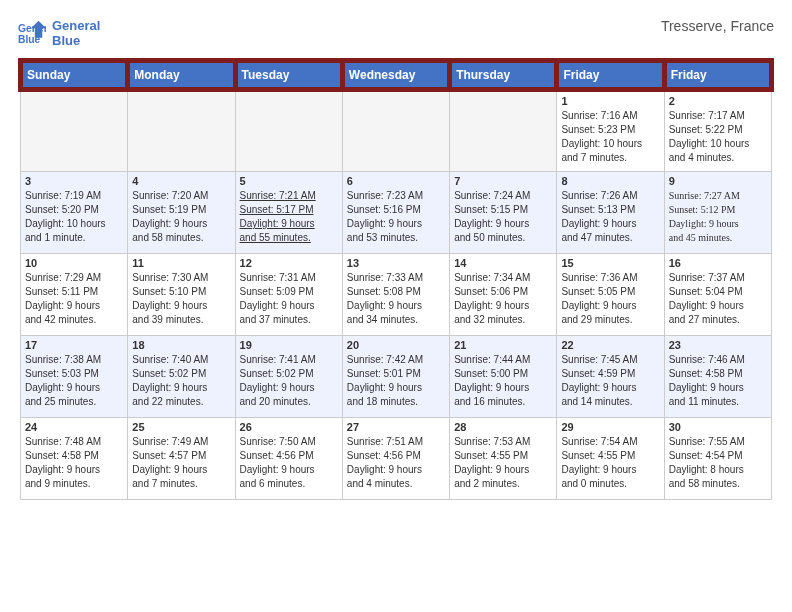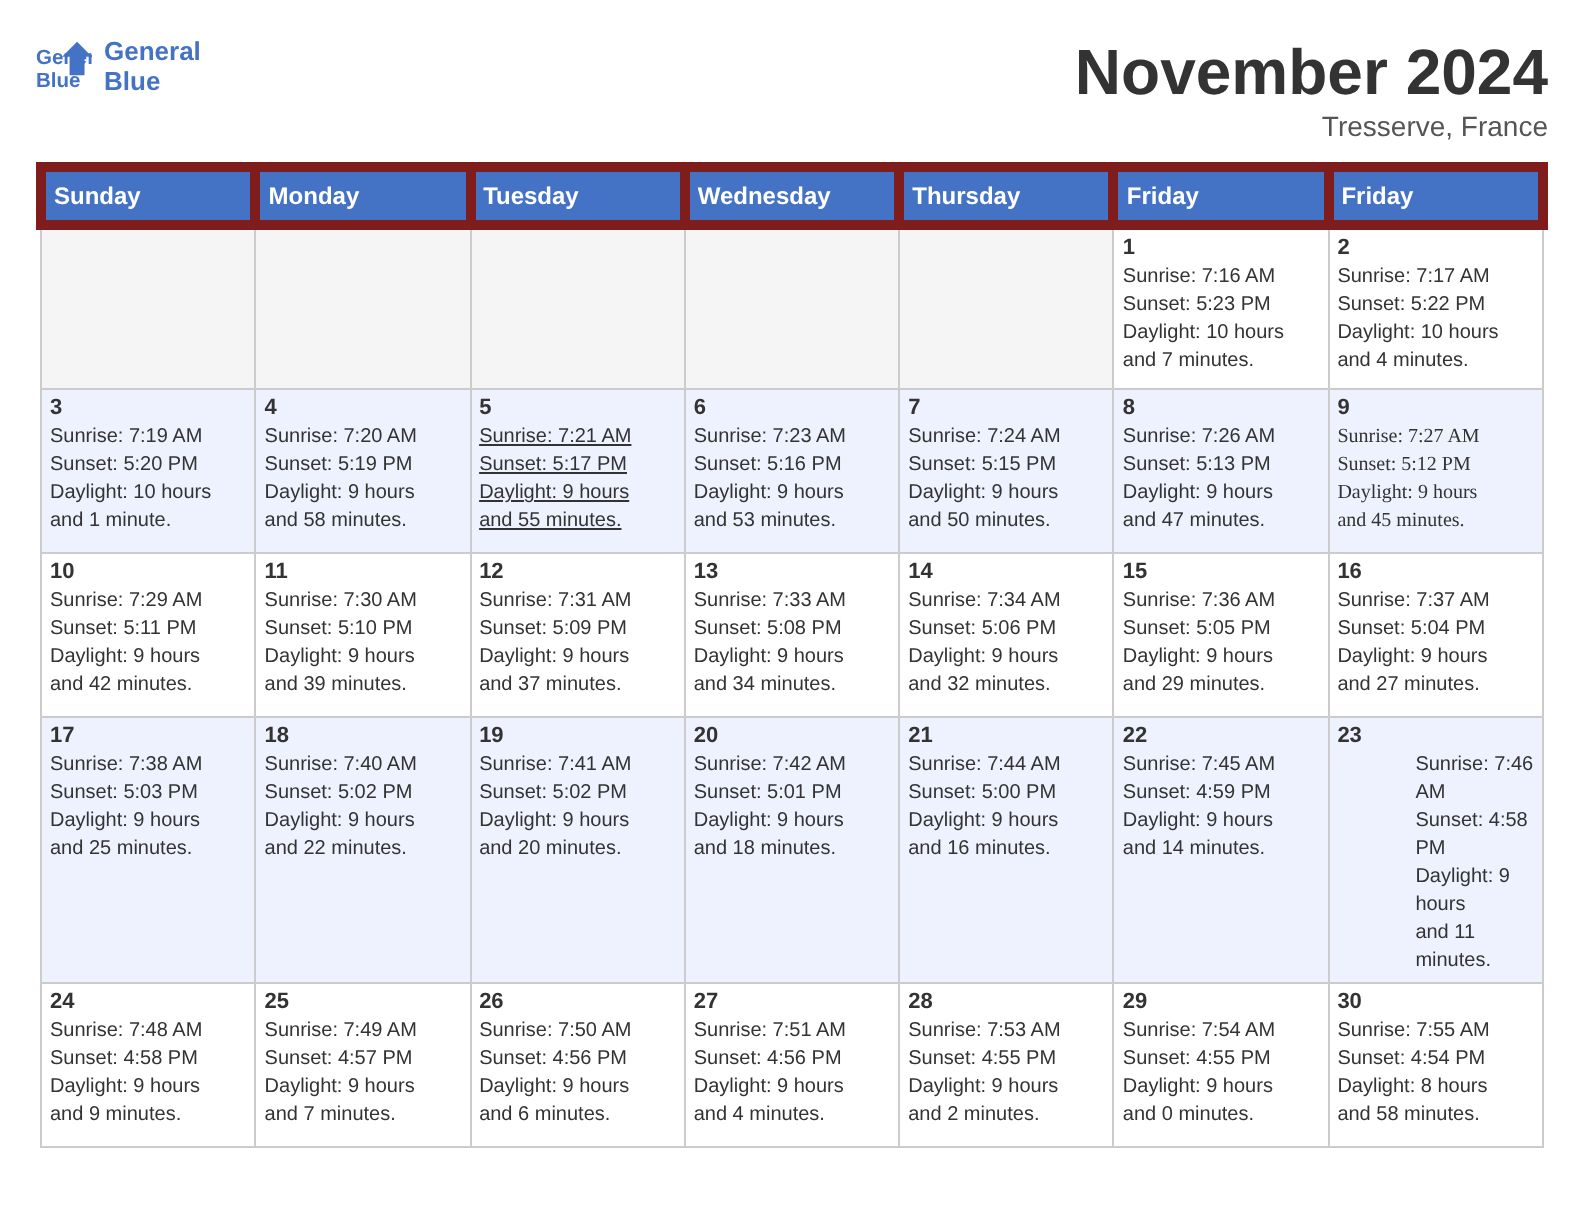--- a/index.html
+++ b/index.html
@@ -91,21 +91,20 @@
         <text x="0" y="14" font-size="11" fill="#4472c4" font-weight="bold" font-family="Arial">General</text>
         <text x="0" y="26" font-size="11" fill="#4472c4" font-weight="bold" font-family="Arial">Blue</text>
         <polygon points="22,2 30,10 26,10 26,20 18,20 18,10 14,10" fill="#4472c4"></polygon>
       </svg>
       <div style="margin-left:2px;">
         <div style="font-size:13px;font-weight:bold;color:#4472c4;">General</div>
         <div style="font-size:13px;font-weight:bold;color:#4472c4;">Blue</div>
       </div>
     </div>
     <div class="title-block">
-      <div class="month-title">November 2024</div>
       <div class="location">Tresserve, France</div>
     </div>
   </div>
 
   <table class="calendar">
     <thead>
       <tr>
       <th>Sunday</th>
           <th>Monday</th>
           <th>Tuesday</th>
@@ -277,21 +276,21 @@
           </td>
           <td>
             <div class="day-num">22</div>
             <div class="day-info" style="white-space: pre-line;">Sunrise: 7:45 AM
 Sunset: 4:59 PM
 Daylight: 9 hours
 and 14 minutes.</div>
           </td>
           <td>
             <div class="day-num">23</div>
-            <div class="day-info" style="white-space: pre-line; margin-left: 39px;">Sunrise: 7:46 AM
+            <div class="day-info" style="white-space: pre-line;">Sunrise: 7:46 AM
 Sunset: 4:58 PM
 Daylight: 9 hours
 and 11 minutes.</div>
           </td>
         </tr>
         <tr>
           <td>
             <div class="day-num">24</div>
             <div class="day-info" style="white-space: pre-line;">Sunrise: 7:48 AM
 Sunset: 4:58 PM

